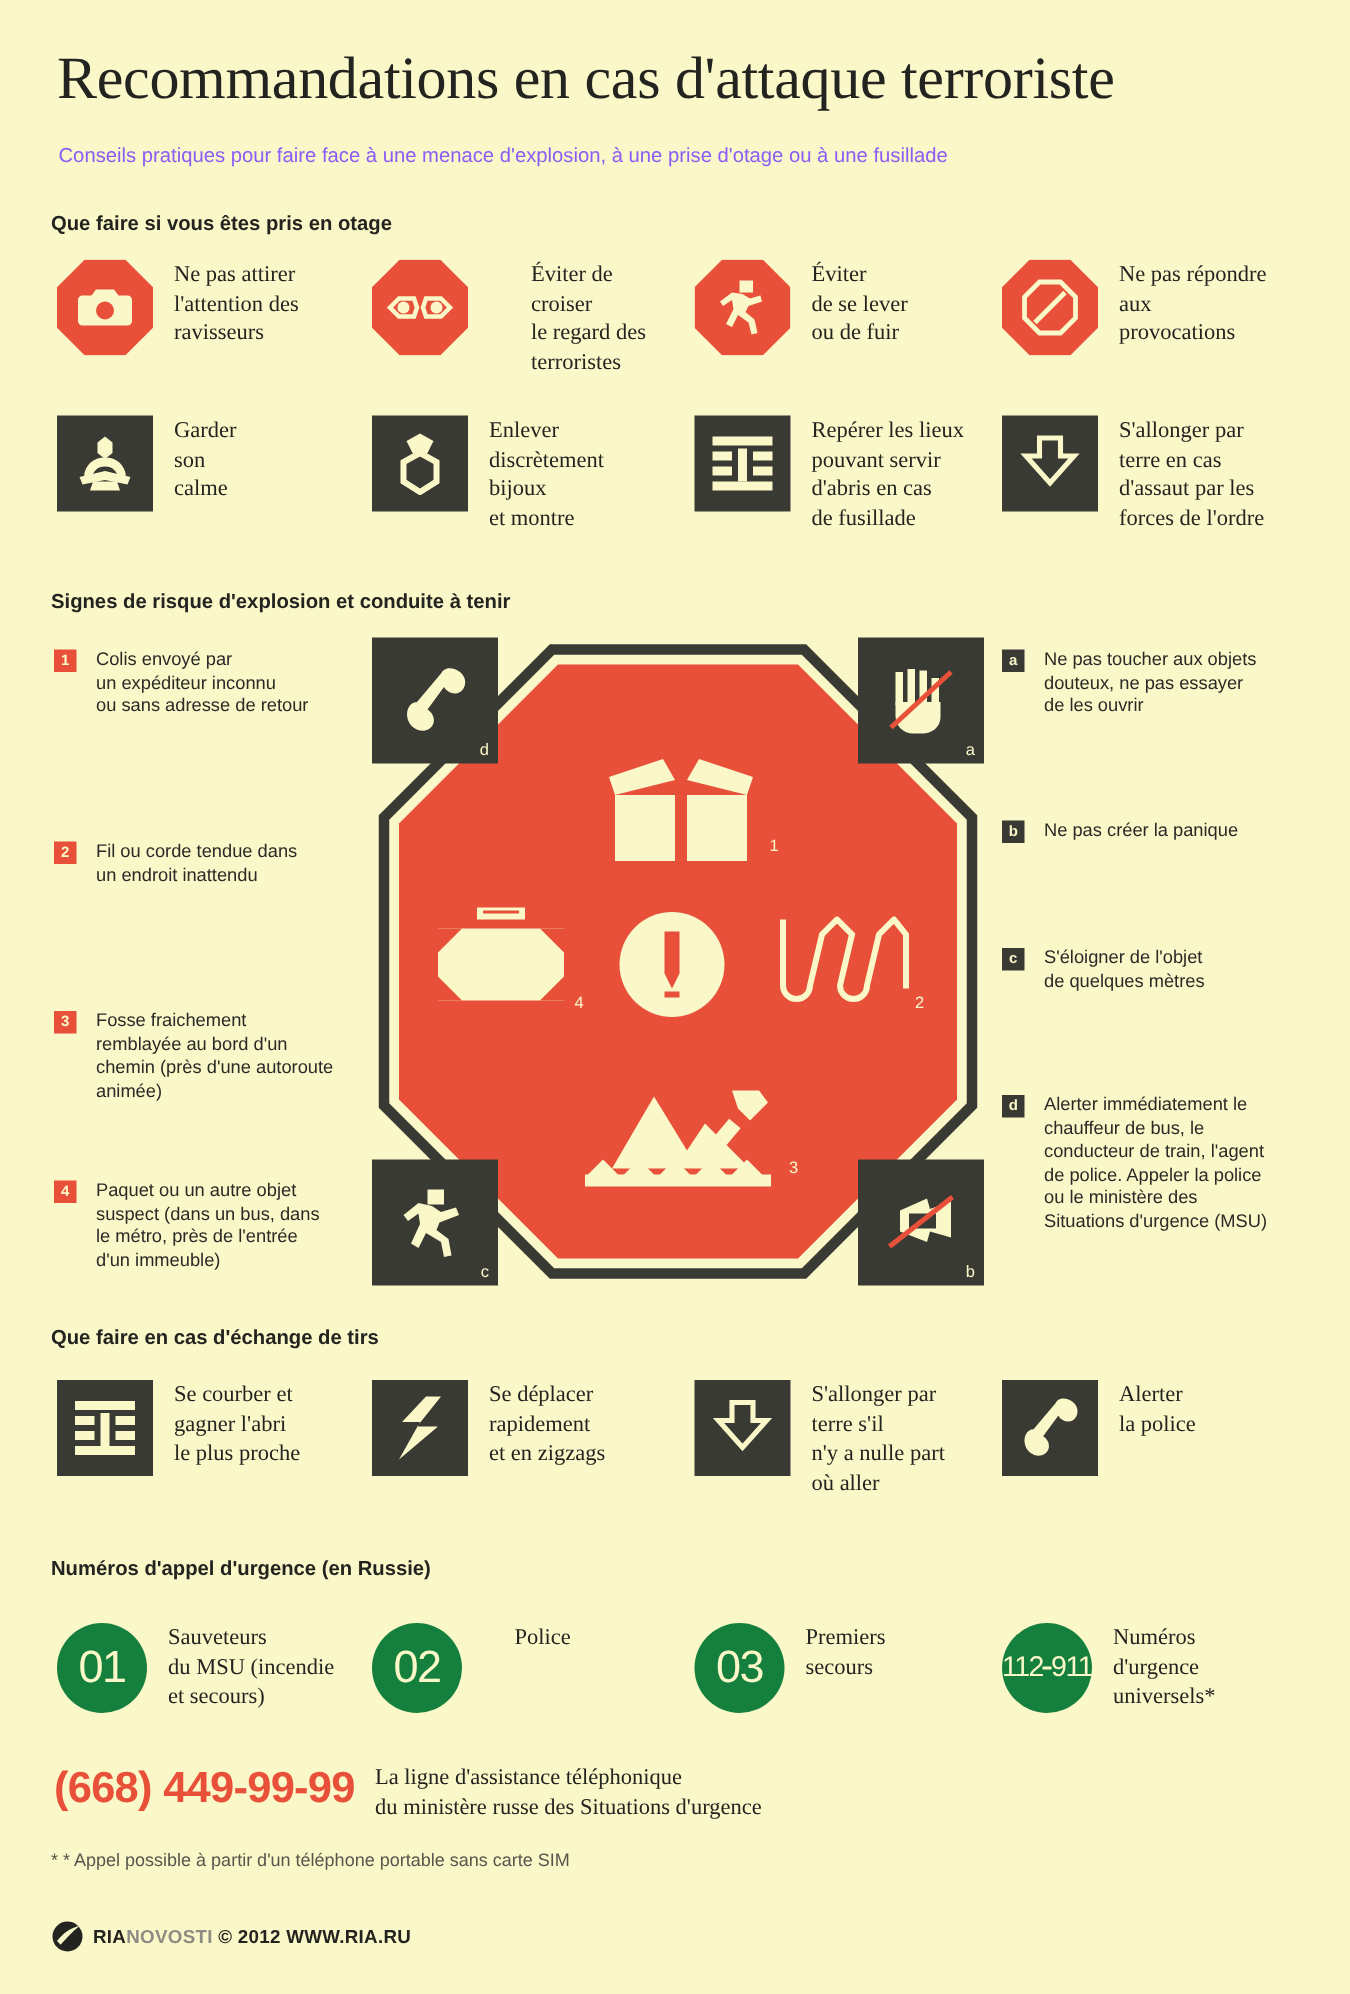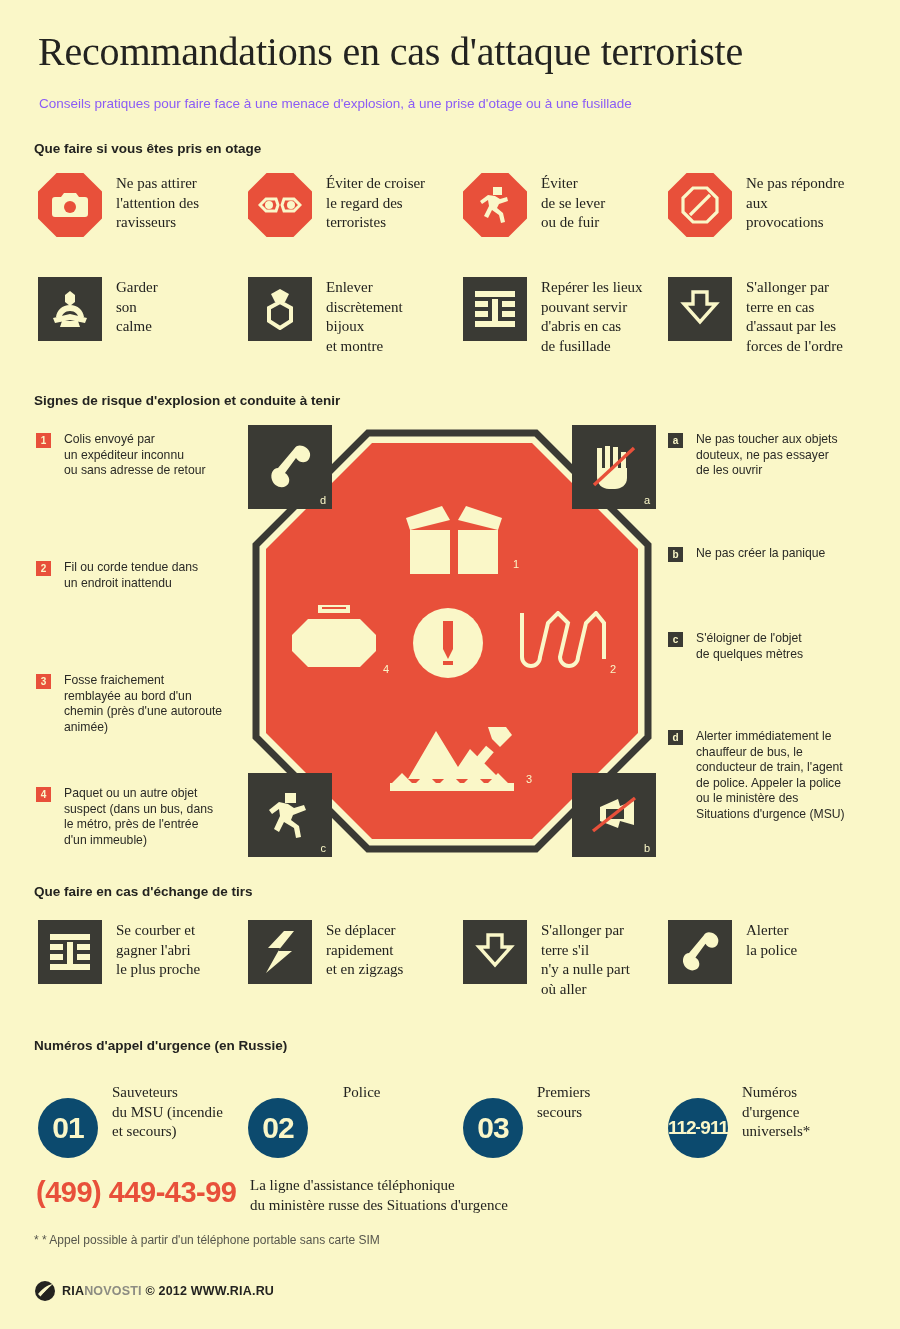--- a/index.html
+++ b/index.html
@@ -83,24 +83,24 @@
     font-family:"Liberation Sans",sans-serif;
   }
   .cnum{
     position:absolute;font-size:11px;color:#FAF7C8;
     font-family:"Liberation Sans",sans-serif;
   }
 
   
   .circ{
     width:60px;height:60px;flex:0 0 60px;border-radius:50%;
-    background:#0c4a6e;color:#FAF7C8;
+    background:#15803d;color:#FAF7C8;
     display:flex;align-items:center;justify-content:center;
     font-family:"Liberation Sans",sans-serif;
-    font-weight:bold;font-size:30px;letter-spacing:-1px;margin-top:16px;
+    font-weight:normal;font-size:30px;letter-spacing:-1px;
   }
   .circ.split{flex-direction:row;font-size:19px;line-height:1.05;padding:0;}
   .circ.split .ln{display:block;}
   .circ.split .rule{width:60px;height:2px;background:#FAF7C8;margin:1px 0;}
 
   
   .hotline{
     position:absolute;left:36px;top:1176px;
     color:#E8503A;font-weight:bold;font-size:29px;
     font-family:"Liberation Sans",sans-serif;
@@ -140,21 +140,21 @@
       <svg width="36" height="30" viewBox="0 0 36 30">
           <path d="M3 7h6l3-4h12l3 4h6a3 3 0 0 1 3 3v14a3 3 0 0 1-3 3H3a3 3 0 0 1-3-3V10a3 3 0 0 1 3-3z" fill="#FAF7C8"></path>
           <circle cx="18" cy="17" r="6" fill="#E8503A"></circle>
         </svg>
     </div>
     <div class="txt">Ne pas attirer
 l'attention des
 ravisseurs</div>
   </div>
 
-  <div class="item" style="left:248px;top:173px;width:200px;">
+  <div class="item" style="left:248px;top:173px;width:200px;gap:28px;">
     <div class="badge oct">
       <svg width="44" height="22" viewBox="0 0 44 22">
           <path d="M2 11 L8 5 L18 5 L20 11 L18 17 L8 17 Z" fill="none" stroke="#FAF7C8" stroke-width="3"></path>
           <path d="M42 11 L36 5 L26 5 L24 11 L26 17 L36 17 Z" fill="none" stroke="#FAF7C8" stroke-width="3"></path>
           <circle cx="11" cy="11" r="4" fill="#FAF7C8"></circle>
           <circle cx="33" cy="11" r="4" fill="#FAF7C8"></circle>
         </svg>
     </div>
     <div class="txt">Éviter de croiser
 le regard des
@@ -454,21 +454,21 @@
     <div class="circ split">
       <span class="ln">112</span>
       <span class="rule"></span>
       <span class="ln">911</span>
     </div>
     <div class="txt">Numéros
 d'urgence
 universels*</div>
   </div>
 
-  <div class="hotline">(499) 449-43-99</div>
+  <div class="hotline">(668) 449-99-99</div>
   <div class="hotline-txt">La ligne d'assistance téléphonique
 du ministère russe des Situations d'urgence</div>
   <div class="footnote">* * Appel possible à partir d'un téléphone portable sans carte SIM</div>
 
   <div class="credit">
     <svg class="logo" viewBox="0 0 22 22">
       <circle cx="11" cy="11" r="10" fill="#232320"></circle>
       <path d="M4 14 C8 9 13 5 19 4 C14 8 10 12 7 17 Z" fill="#FAF7C8"></path>
       <path d="M6 17 C10 12 15 8 20 7 C15 11 11 15 9 19 Z" fill="#232320"></path>
     </svg>

